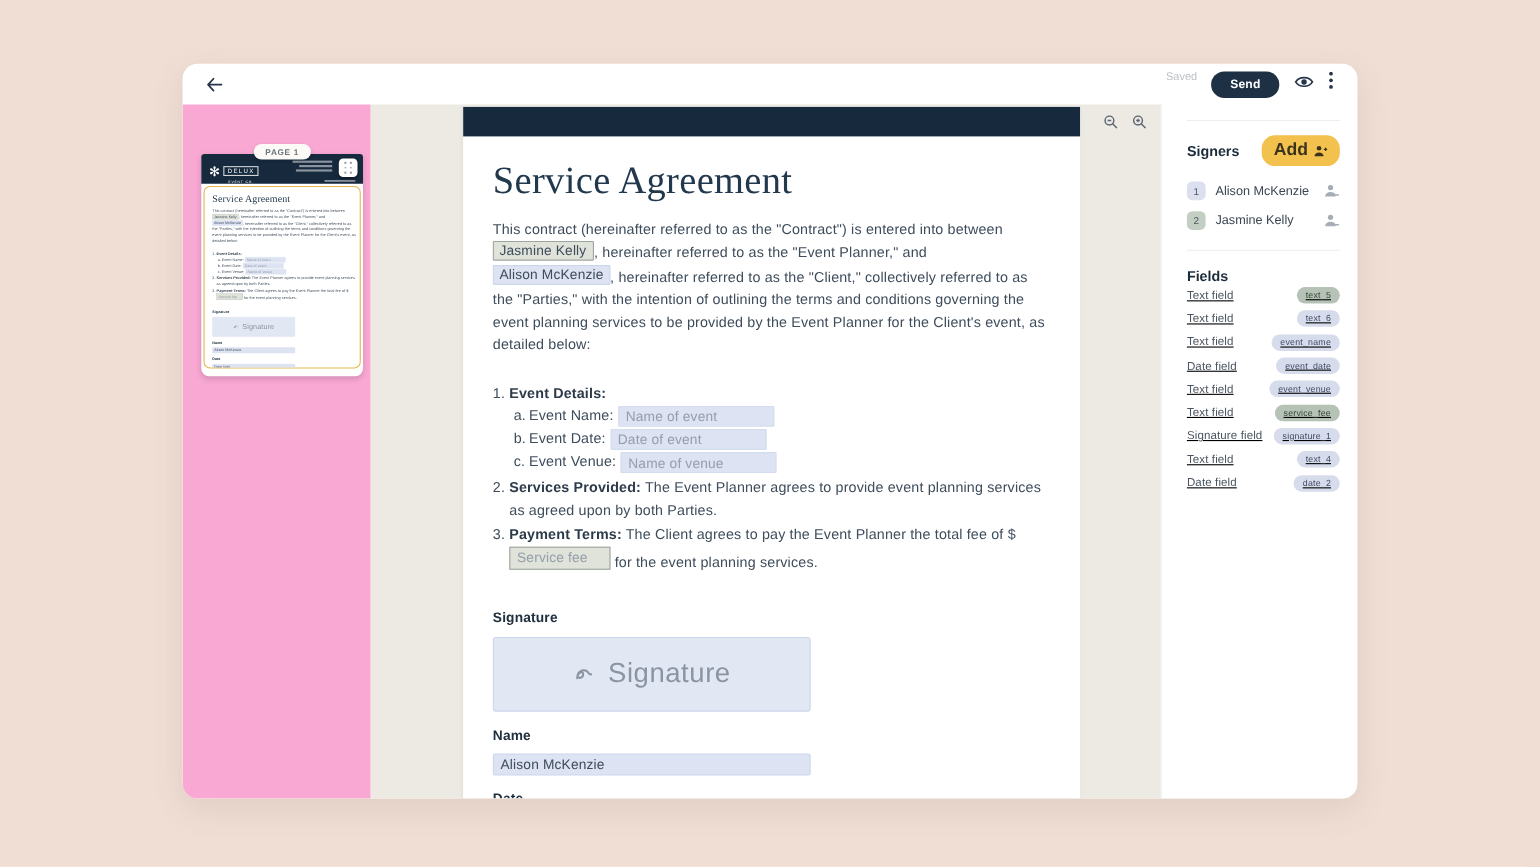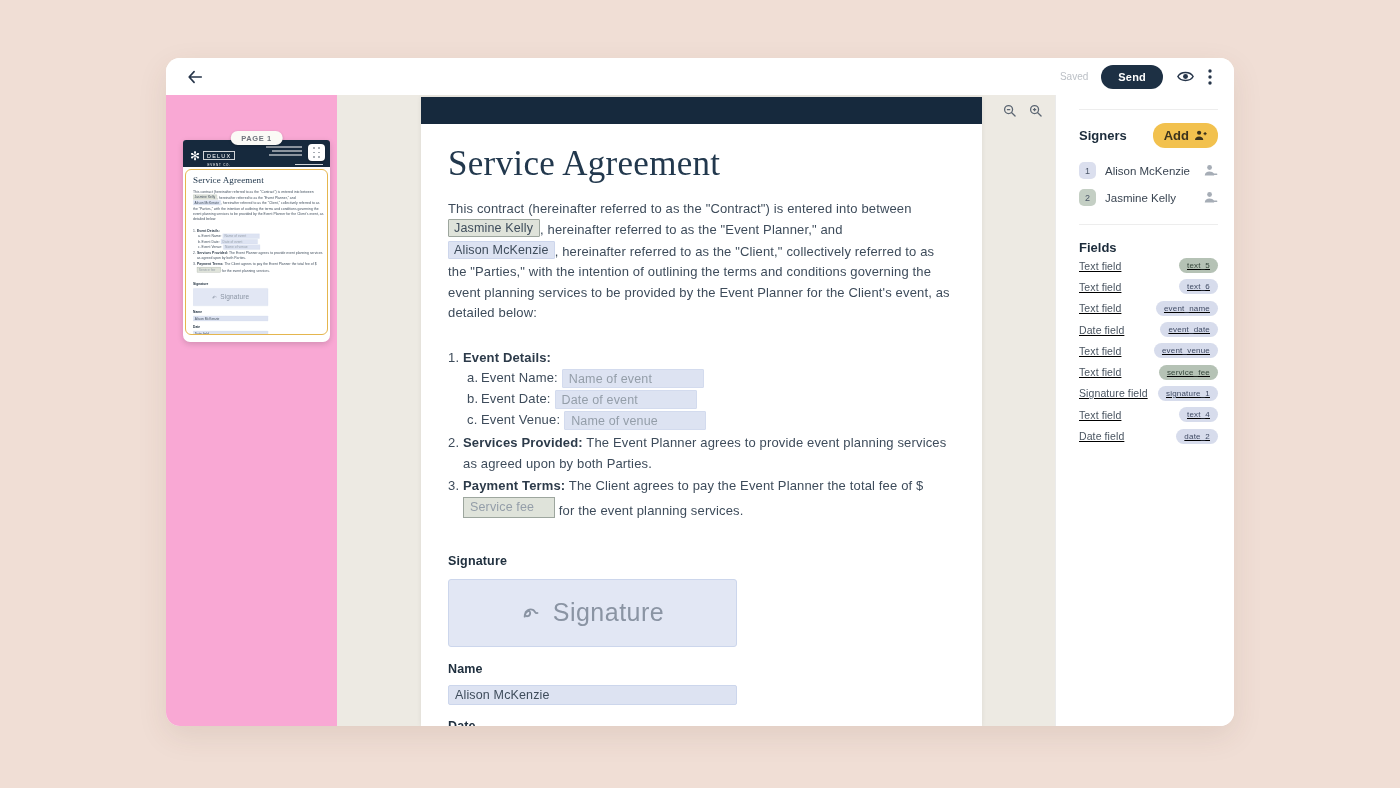--- a/index.html
+++ b/index.html
@@ -13,21 +13,21 @@
   .app {
     position:absolute; left:166px; top:58px; width:1068px; height:668px;
     background:#fff; border-radius:14px; overflow:hidden;
     display:flex; flex-direction:column;
     box-shadow:0 10px 30px rgba(90,55,40,.10);
   }
   
   .topbar { flex:0 0 37px; display:flex; align-items:center; padding:0 22px 0 20px; background:#fff; }
   .tb-back { display:flex; align-items:center; cursor:pointer; }
   .tb-title { font-size:13.5px; color:#1d2d3e; font-weight:500; margin-left:11px; letter-spacing:.1px; }
-  .tb-right { margin-left:auto; display:flex; align-items:center; gap:13px; }
+  .tb-right { margin-left:auto; display:flex; align-items:flex-start; gap:13px; }
   .tb-saved { font-size:10px; color:#bcc0c6; }
   .btn-send { background:#1d3044; color:#fff; font-size:11px; font-weight:600; padding:6px 17px;
               border-radius:14px; border:none; letter-spacing:.2px; font-family:inherit; cursor:pointer; }
   
   .main { flex:1; display:flex; min-height:0; }
   .left-panel { flex:0 0 171px; background:#f9a8d4; position:relative; }
   .canvas { flex:1; background:#edeae3; position:relative; overflow:hidden; }
   .right-panel { flex:0 0 179px; background:#fff; border-left:1px solid #ebebeb; padding:14px 16px 0 23px; }
   
   .page { width:561px; height:calc(100% - 2px); margin:2px 73px 0 84px; background:#fff;
@@ -83,21 +83,21 @@
   .thumb-yellow { margin:2px 2px 0; border:1.5px solid #e5b64e; border-radius:6px; height:166px;
                   overflow:hidden; background:#fff; position:relative; }
   .mini-scale { transform:scale(0.26); transform-origin:0 0; width:561px; }
   
   .rp-row-theme { display:flex; align-items:center; justify-content:space-between; padding:6px 0 18px; }
   .rp-theme-label { font-size:13px; font-weight:600; color:#1b2b3a; }
   .rp-div { border-top:1px solid #ededed; }
   .signers-head { display:flex; align-items:center; justify-content:space-between; margin:13px 0 9px; }
   .sec-title { font-size:13px; font-weight:600; color:#1b2b3a; }
   .btn-add { display:flex; align-items:center; gap:5px; background:#f2c14e; border:none; border-radius:12px;
-             padding:5px 11px; font-size:13px; font-weight:600; color:#3c331d; font-family:inherit; cursor:pointer; }
+             padding:5px 11px; font-size:16px; font-weight:600; color:#3c331d; font-family:inherit; cursor:pointer; }
   .signer-row { display:flex; align-items:center; gap:9px; height:27px; cursor:pointer; }
   .signer-num { width:17px; height:17px; border-radius:5px; font-size:9px; color:#4b5668;
                 display:flex; align-items:center; justify-content:center; flex:0 0 17px; }
   .sn-1 { background:#dbdfee; } .sn-2 { background:#c4cfc4; }
   .signer-name { font-size:11.5px; color:#3a4552; }
   .signer-icon { margin-left:auto; display:flex; cursor:pointer; }
   .div2 { margin-top:13px; }
   .fields-head { font-size:13px; font-weight:600; color:#1b2b3a; margin:15px 0 0; }
   .field-row { display:flex; align-items:center; justify-content:space-between; height:21.3px; cursor:pointer;text-decoration:underline; }
   .fr-label { font-size:10.5px; color:#4a5561; letter-spacing:.1px; }

